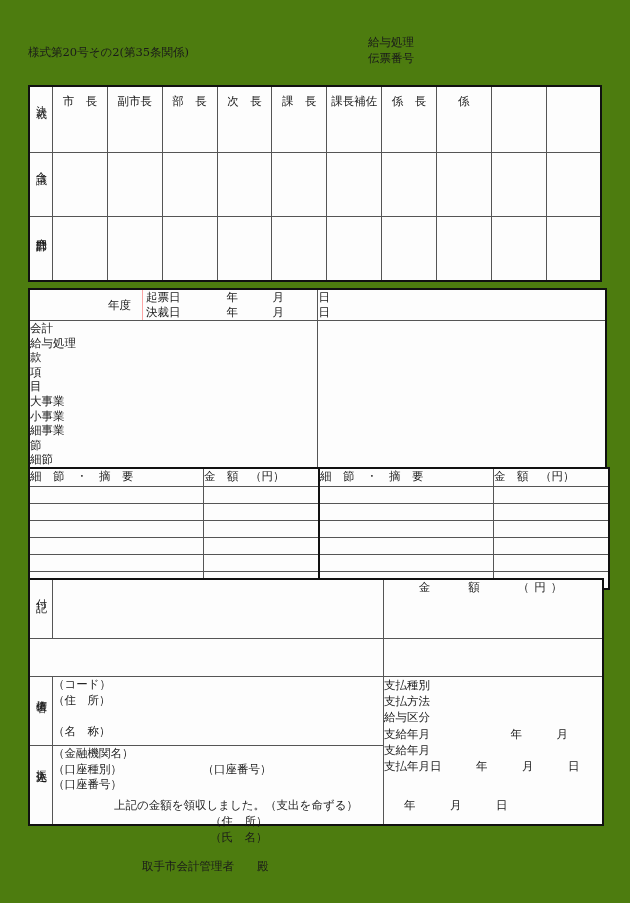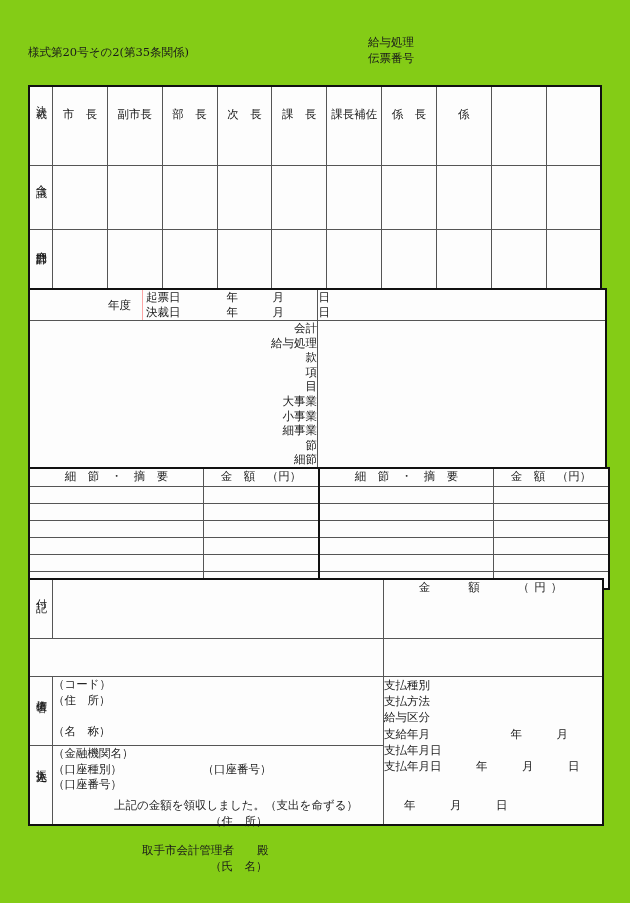--- a/index.html
+++ b/index.html
@@ -12,21 +12,21 @@
     width: 630px;
     height: 903px;
     position: relative;
     font-family: "DejaVu Serif", "Liberation Serif", serif;
     color: #1a1a1a;
     overflow: hidden;
   }
   .page {
     position: absolute;
     inset: 0;
-    background: #84cc16;
+    background: #4d7c0f;
   }
 
   
   .doc-header {
     position: absolute;
     left: 28px;
     top: 14px;
     width: 574px;
   }
   .hdr-left {
@@ -83,30 +83,29 @@
     display: inline-block;
     writing-mode: vertical-rl;
     text-orientation: upright;
     letter-spacing: 3px;
     line-height: 1;
   }
   .vlabel.tight { letter-spacing: 0.5px; }
   #approval-table .colhead {
     text-align: center;
     font-size: 11.5px;
-    padding-top: 20px;
+    padding-top: 7px;
     vertical-align: top;
   }
 
   
   #budget-table {
     left: 28px;
     top: 288px;
     width: 574px;
-    text-align: right;
   }
   #budget-table td { vertical-align: top; }
   .yeardate-left {
     width: 287px;
     height: 30px;
     position: relative;
   }
   .yd-year {
     position: absolute;
     left: 78px; top: 8px;
@@ -135,21 +134,21 @@
   .budget-list div { white-space: pre; }
 
   
   #detail-table {
     left: 28px;
     top: 467px;
     width: 574px;
   }
   #detail-table td {
     height: 16px;
-    text-align: center;
+    text-align: left;
     font-size: 11.5px;
   }
   #detail-table tr.head td { height: 17px; }
   #detail-table .c-desc { width: 173px; }
   #detail-table .c-amt  { width: 114px; }
   #detail-table .thickleft { border-left: 2px solid #111; }
 
   
   #bottom-table {
     left: 28px;
@@ -375,38 +374,38 @@
         <div>（コード）</div>
         <div>（住　所）</div>
         <div>&nbsp;</div>
         <div>（名　称）</div>
       </td>
       <td class="cell-pad pay-list" rowspan="2">
         <div>支払種別</div>
         <div>支払方法</div>
         <div>給与区分</div>
         <div>支給年月　　　　　　　年　　　月</div>
-        <div>支払年月日</div>
+        <div>支給年月</div>
         <div>支払年月日　　　年　　　月　　　日</div>
       </td>
     </tr>
 
     <tr>
       <td class="lbl">
         <span class="vlabel tight">振込先</span>
       </td>
       <td class="cell-pad" style="height:78px;">
         <div>（金融機関名）</div>
         <div>（口座種別）　　　　　　　（口座番号）</div>
         <div>（口座番号）</div>
       </td>
     </tr>
   </tbody>
     </table>
 
   <div class="footer">
     <div class="f-line f1">上記の金額を領収しました。（支出を命ずる）　　　　年　　　月　　　日</div>
     <div class="f-line f2">（住　所）</div>
+    <div class="f-line f2">（氏　名）</div>
     <div class="f-line f3">取手市会計管理者　　殿</div>
-    <div class="f-line f2">（氏　名）</div>
   </div>
 
 </div>
 
 </body></html>

